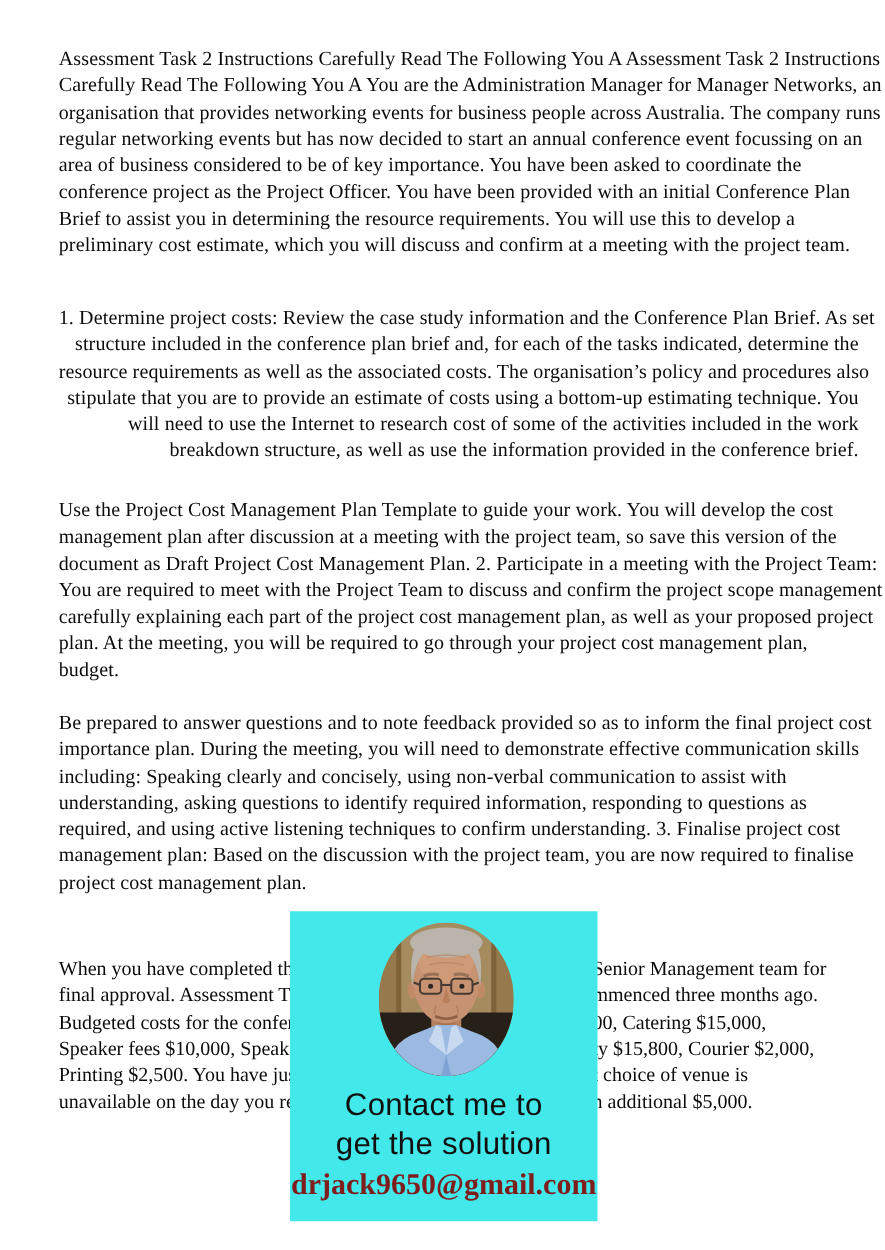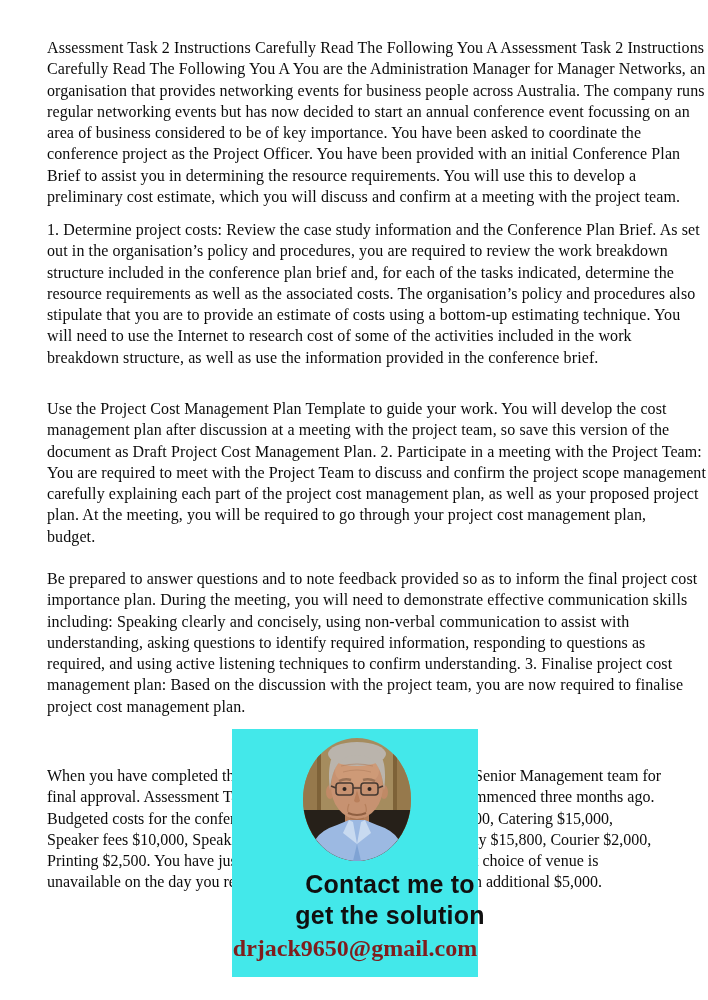--- a/index.html
+++ b/index.html
@@ -21,21 +21,21 @@
     width: 640px;
   }
   .line {
     height: 21.3px;
     line-height: 21.3px;
     font-size: 16px;
     white-space: nowrap;
     letter-spacing: 0.1px;
   }
   .p1 { top: 37px; }
-  .p2 { top: 219px; }
+  .p2 { top: 244px; text-align: right; }
   .p3 { top: 398px; }
   .p4 { top: 568px; }
   .p5 { top: 765px; }
   .split-line { position: relative; height: 21.3px; line-height: 21.3px; font-size: 16px; white-space: nowrap; }
   .split-line .frag-right {
     position: absolute;
     left: 427px;
     top: 0;
     white-space: nowrap;
   }
@@ -53,25 +53,24 @@
     width: 108px; height: 123px;
     border-radius: 50%;
     overflow: hidden;
   }
   .avatar svg { display: block; }
   .msg {
     position: absolute;
     left: 0; width: 100%;
     text-align: center;
     font-family: "Liberation Sans", sans-serif;
-    font-weight: 700;
+    font-weight: 400;
     font-size: 25px;
     color: #101010;
     letter-spacing: 0.2px;
-    margin-left: 35px;
   }
   .msg1 { top: 141px; }
   .msg2 { top: 172px; }
   .email {
     position: absolute;
     left: 0; top: 206px; width: 100%;
     text-align: center;
     font-family: "Liberation Serif", serif;
     font-weight: 700;
     font-size: 24px;
@@ -91,21 +90,20 @@
       <div class="line">regular networking events but has now decided to start an annual conference event focussing on an</div>
       <div class="line">area of business considered to be of key importance. You have been asked to coordinate the</div>
       <div class="line">conference project as the Project Officer. You have been provided with an initial Conference Plan</div>
       <div class="line">Brief to assist you in determining the resource requirements. You will use this to develop a</div>
       <div class="line">preliminary cost estimate, which you will discuss and confirm at a meeting with the project team.</div>
     </div>
 
   <div class="para p2">
 
   <div class="line">1. Determine project costs: Review the case study information and the Conference Plan Brief. As set</div>
-      <div class="line">out in the organisation’s policy and procedures, you are required to review the work breakdown</div>
       <div class="line">structure included in the conference plan brief and, for each of the tasks indicated, determine the</div>
       <div class="line">resource requirements as well as the associated costs. The organisation’s policy and procedures also</div>
       <div class="line">stipulate that you are to provide an estimate of costs using a bottom-up estimating technique. You</div>
       <div class="line">will need to use the Internet to research cost of some of the activities included in the work</div>
       <div class="line">breakdown structure, as well as use the information provided in the conference brief.</div>
     </div>
 
   <div class="para p3">
 
   <div class="line">Use the Project Cost Management Plan Template to guide your work. You will develop the cost</div>

